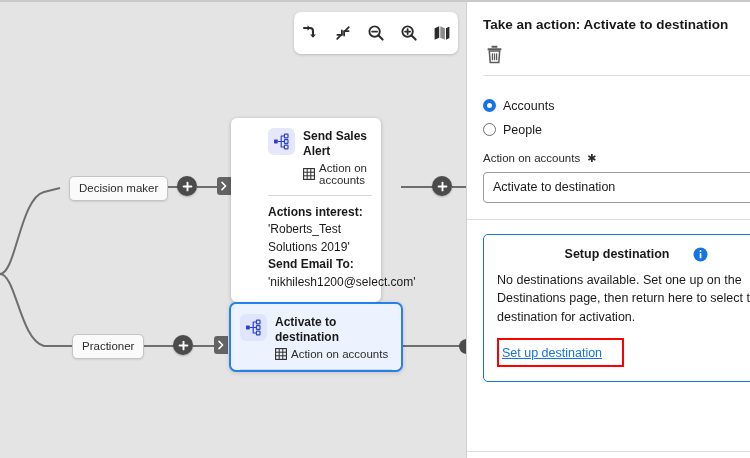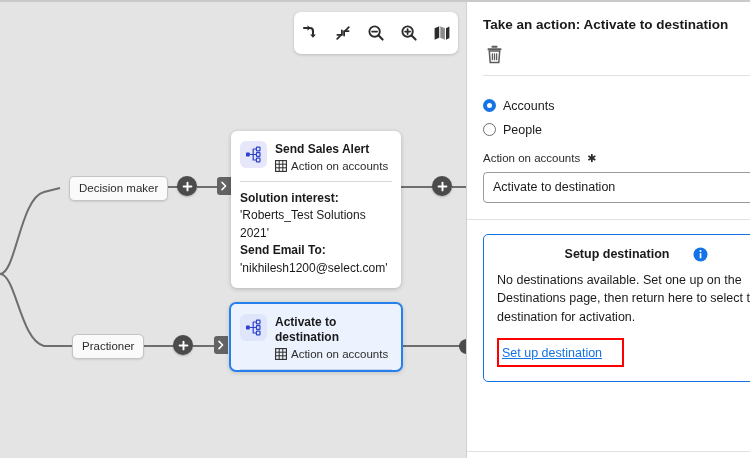--- a/index.html
+++ b/index.html
@@ -117,21 +117,21 @@
 
   
   .node {
     position: absolute;
     background: #ffffff;
     border-radius: 6px;
     box-shadow: 0 1px 4px rgba(0,0,0,.22);
     z-index: 5;
     box-sizing: border-box;
   }
-  #node-sales { left: 231px; top: 129px; width: 170px; }
+  #node-sales { left: 231px; top: 116px; width: 150px; padding-left: 28px; }
   #node-activate {
     left: 229px; top: 300px; width: 174px;
     background: #edf3fe;
     border: 2px solid #2680eb;
     border-radius: 7px;
     box-shadow: 0 1px 4px rgba(0,0,0,.15);
   }
   .node-head {
     display: flex;
     align-items: flex-start;
@@ -459,22 +459,22 @@
               <line x1="0.6" y1="4.2" x2="11.4" y2="4.2" stroke="#2c2c2c" stroke-width="1"></line>
               <line x1="0.6" y1="7.8" x2="11.4" y2="7.8" stroke="#2c2c2c" stroke-width="1"></line>
             </svg>
             <span>Action on accounts</span>
           </div>
         </div>
       </div>
       <div class="node-divider"></div>
       <div class="node-body">
         <div>
-          <b>Solution interest:</b>
-          <span>'Roberts_Test Solutions 2021'</span>
+          <b>Actions interest:</b>
+          <span>'Roberts_Test Solutions 2019'</span>
         </div>
         <div>
           <b>Send Email To:</b><br>
           <span>'nikhilesh1200@select.com'</span>
         </div>
       </div>
     </div>
 
     <div class="node" id="node-activate">
       <div class="node-head">

